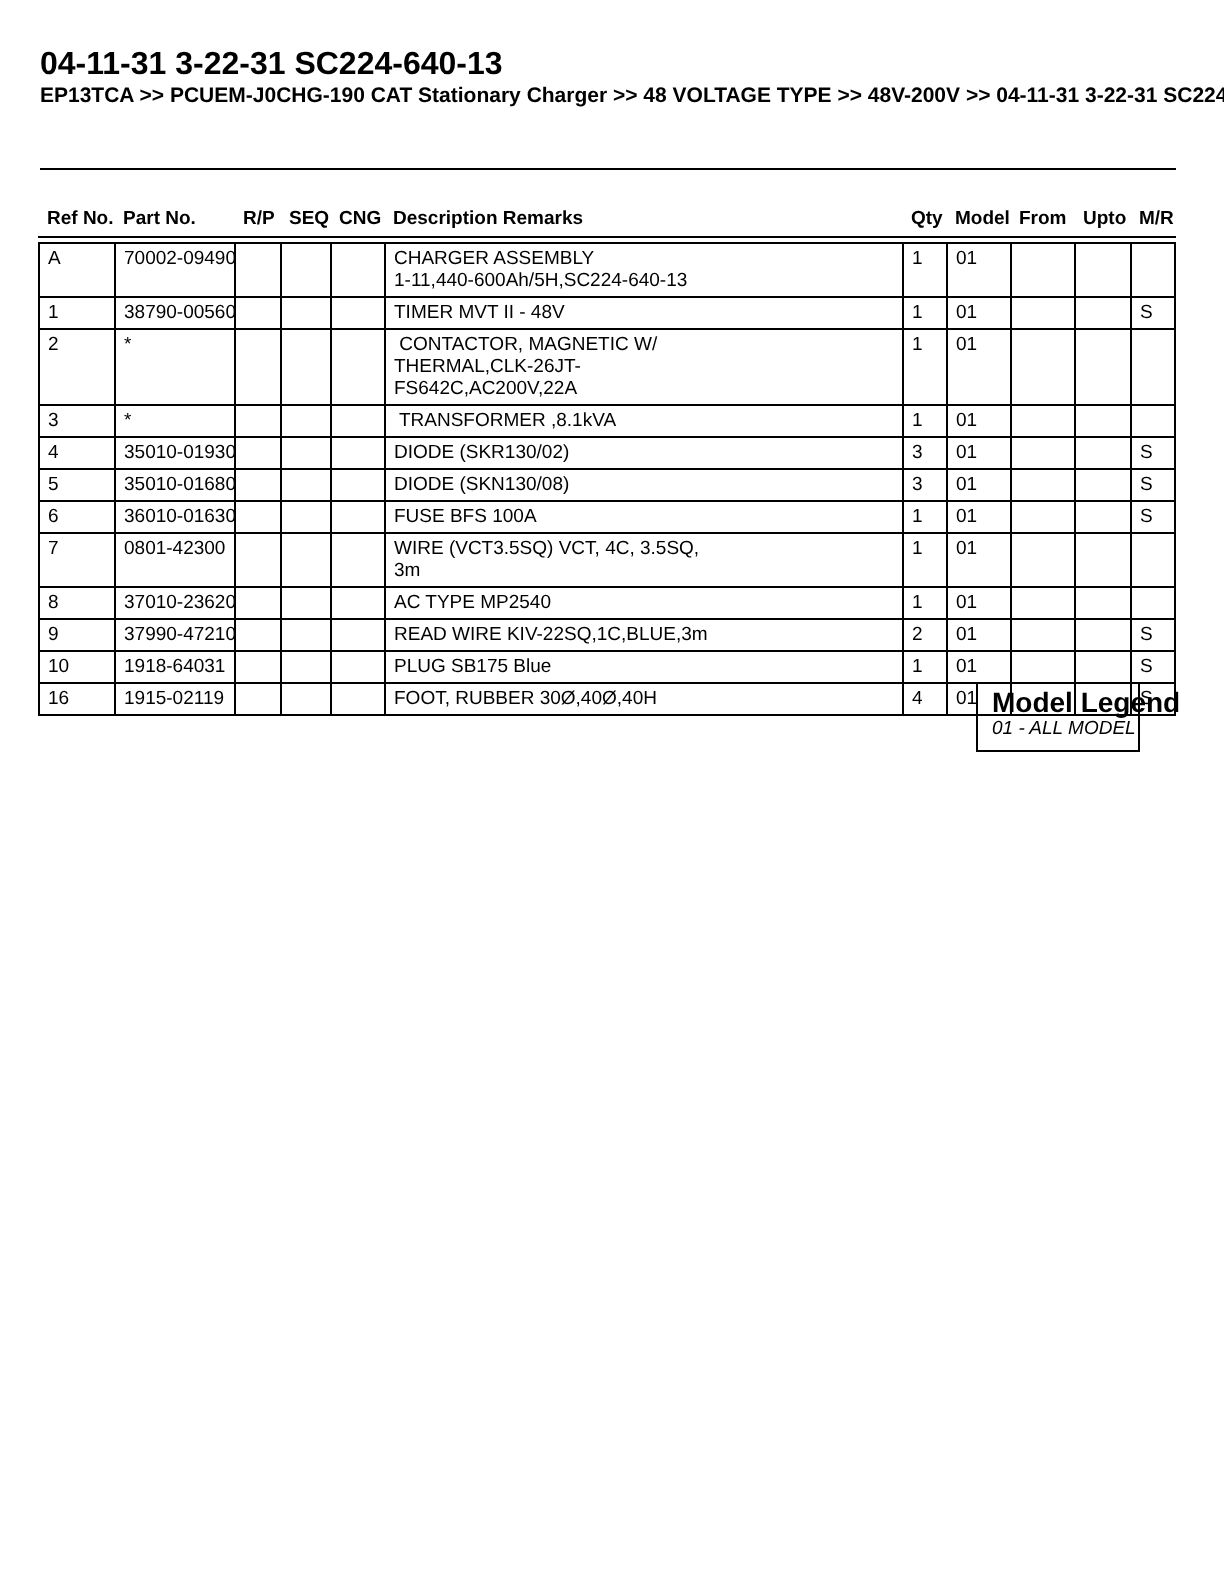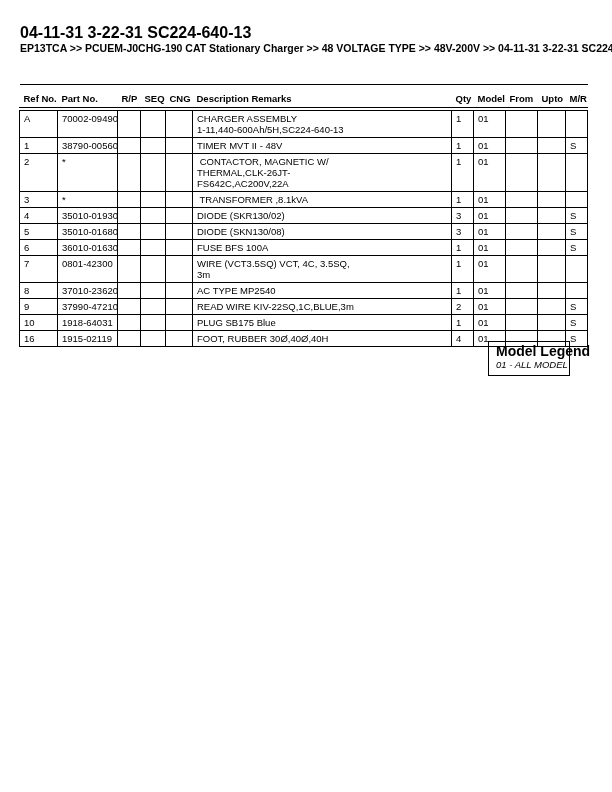--- a/index.html
+++ b/index.html
@@ -37,21 +37,21 @@
     top: 84px;
     width: 568px;
     border-collapse: collapse;
     table-layout: fixed;
   }
   table.parts th {
     font-size: 9.5px;
     font-weight: bold;
     text-align: left;
     vertical-align: bottom;
-    padding: 8px 3px 3px 4px;
+    padding: 19px 3px 3px 4px;
     border-top: 1px solid #000;
     border-bottom: 4px double #000;
     white-space: nowrap;
     overflow: hidden;
   }
   table.parts td {
     font-size: 9.5px;
     line-height: 11px;
     vertical-align: top;
     padding: 2px 3px 2px 4px;

